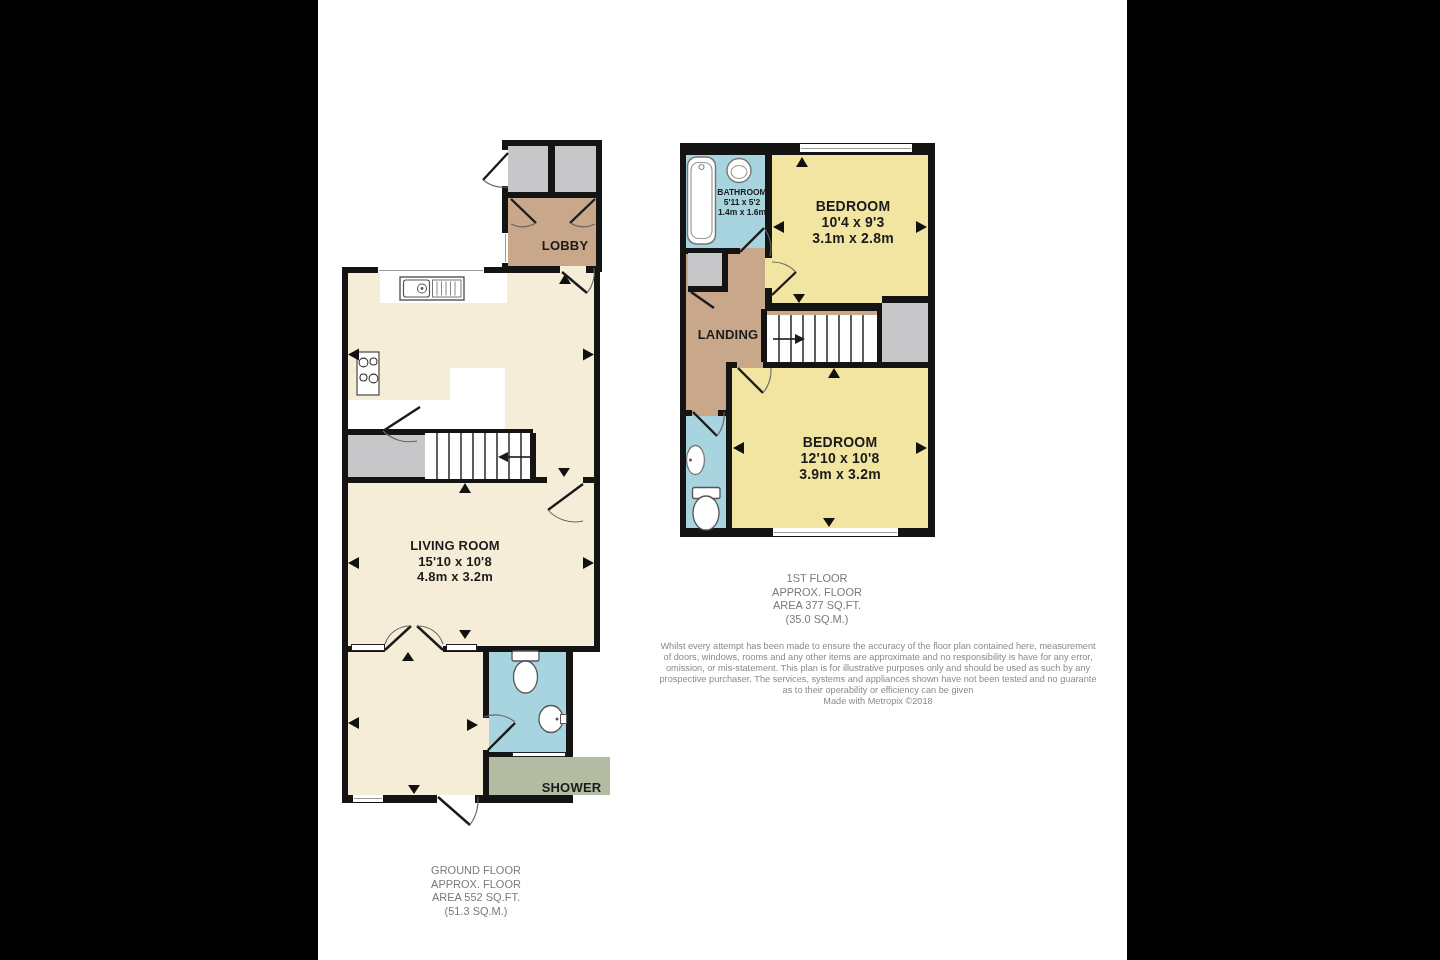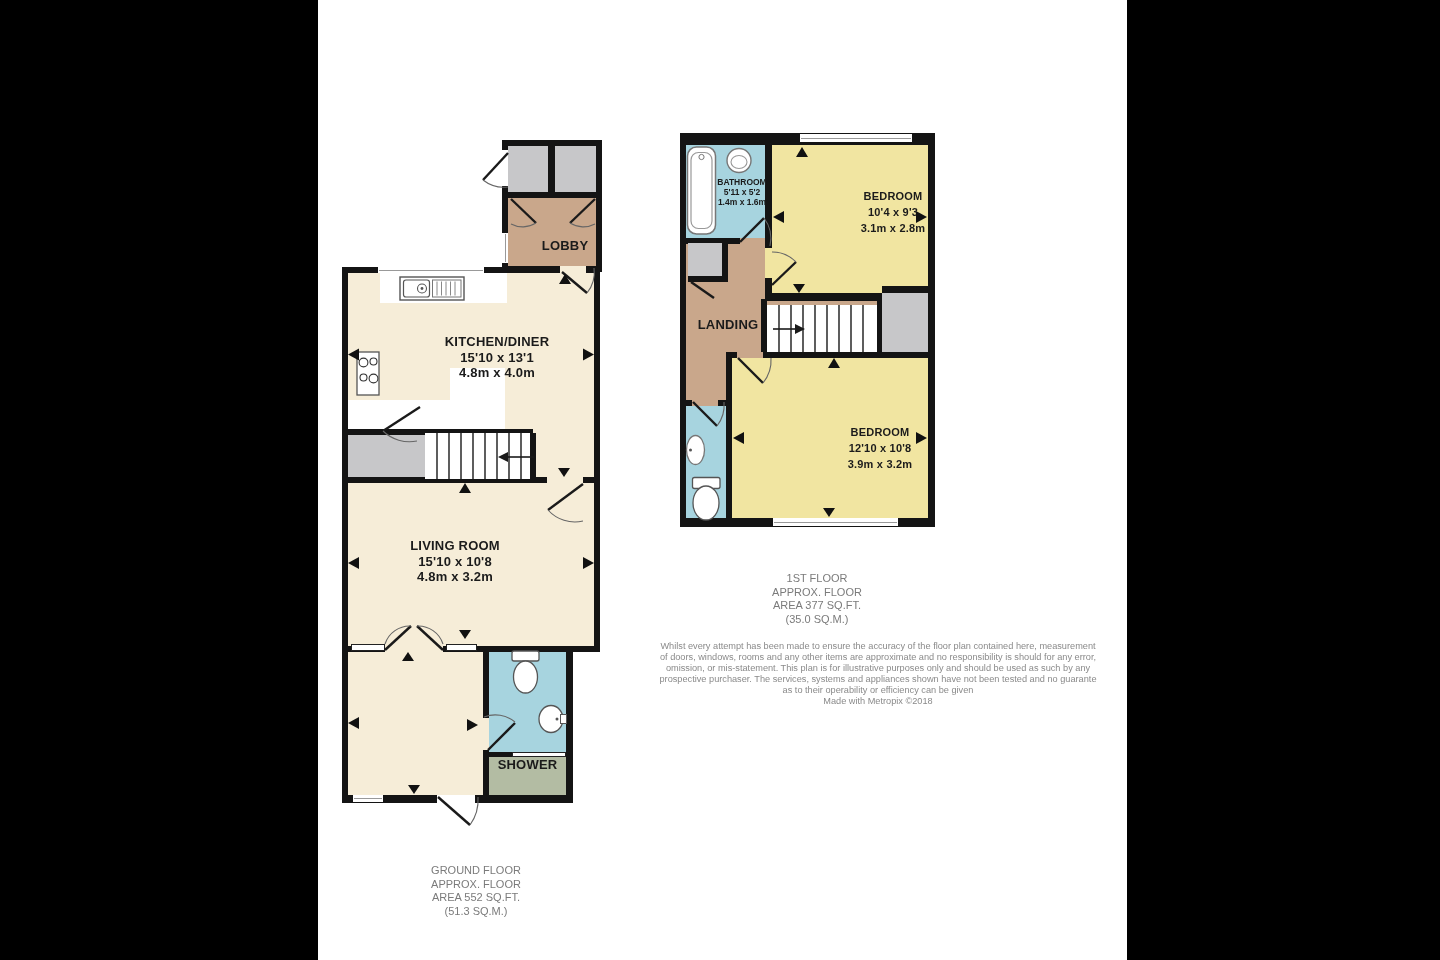--- a/index.html
+++ b/index.html
@@ -15,28 +15,28 @@
   .cream{background:var(--cream);} .yellow{background:var(--yellow);}
   .tan{background:var(--tan);} .blue{background:var(--blue);}
   .olive{background:var(--olive);} .gray{background:var(--gray);}
   .white{background:#fff;}
   .winH,.winV{background:#fff;}
   .winH::after{content:"";position:absolute;left:1px;right:1px;top:50%;margin-top:-0.5px;height:1px;background:#999;}
   .winV::after{content:"";position:absolute;top:1px;bottom:1px;left:50%;margin-left:-0.5px;width:1px;background:#999;}
   .bar{background:#fff;border:1px solid #222;box-sizing:border-box;}
   .rlabel{font-weight:700;color:#1b1b1b;text-align:center;letter-spacing:.2px;
           font-size:13px;line-height:15.5px;}
-  .rlabel.big{font-size:11px;line-height:16px;margin-left:40px;}
+  .rlabel.big{font-size:14px;line-height:16px;}
   .rlabel.small{font-size:8.5px;line-height:9.8px;letter-spacing:0;}
   .cap{color:#7b7b7b;text-align:center;font-size:11px;line-height:13.5px;}
   .cap div{white-space:nowrap;}
   .total{color:#7b7b7b;text-align:center;font-size:13px;line-height:16px;white-space:nowrap;}
   .disc{color:#8a8a8a;text-align:center;font-size:9.2px;line-height:10.9px;}
   .disc div{white-space:nowrap;}
-  .flexc{display:flex;align-items:flex-start;justify-content:center;}
+  .flexc{display:flex;align-items:flex-end;justify-content:center;padding-left:44px;}
   svg{display:block;}
 </style>
 </head>
 <body>
 
 <div id="canvas">
 
   <div class="a" style="left:0;top:0;width:809px;height:960px">
 
     <div class="a wall" style="left:184px;top:140px;width:100px;height:132px"></div>
@@ -67,25 +67,20 @@
     <div class="a cream" style="left:165px;top:718px;width:6px;height:32px"></div>
     <div class="a blue" style="left:171px;top:652px;width:77px;height:100px"></div>
     <div class="a bar" style="left:194px;top:752px;width:54px;height:5px"></div>
     <div class="a olive flexc" style="left:171px;top:757px;width:77px;height:38px">
       <span class="rlabel">SHOWER</span>
     </div>
     <div class="a winH" style="left:35px;top:795px;width:30px;height:7px"></div>
     <div class="a white" style="left:119px;top:795px;width:38px;height:8px"></div>
 
     <div class="a rlabel" style="left:203px;top:238px;width:88px">LOBBY</div>
-    <div class="a rlabel" style="left:99px;top:334px;width:160px">
-      <div>KITCHEN/DINER</div>
-      <div>15'10 x 13'1</div>
-      <div>4.8m x 4.0m</div>
-    </div>
     <div class="a rlabel" style="left:57px;top:538px;width:160px">
       <div>LIVING ROOM</div>
       <div>15'10 x 10'8</div>
       <div>4.8m x 3.2m</div>
     </div>
     <div class="a cap" style="left:58px;top:864px;width:200px">
       <div>GROUND FLOOR</div>
       <div>APPROX. FLOOR</div>
       <div>AREA 552 SQ.FT.</div>
       <div>(51.3 SQ.M.)</div>
@@ -164,21 +159,21 @@
         <polygon points="276,563 265,557 265,569"></polygon>
         <polygon points="141,630 153,630 147,639"></polygon>
         <polygon points="84,661 90,652 96,661"></polygon>
         <polygon points="30,723 41,717 41,729"></polygon>
         <polygon points="160,725 149,719 149,731"></polygon>
         <polygon points="90,785 102,785 96,794"></polygon>
       </g>
     </svg>
   </div>
 
-  <div class="a" style="left:0;top:0;width:809px;height:862px">
+  <div class="a" style="left:0;top:10px;width:809px;height:862px">
     <div class="a wall" style="left:362px;top:133px;width:255px;height:394px"></div>
     <div class="a blue" style="left:368px;top:145px;width:79px;height:93px"></div>
     <div class="a winH" style="left:482px;top:134px;width:112px;height:8px"></div>
     <div class="a yellow" style="left:454px;top:145px;width:156px;height:148px"></div>
     <div class="a tan" style="left:422px;top:238px;width:25px;height:6px"></div>
     <div class="a tan" style="left:368px;top:244px;width:79px;height:114px"></div>
     <div class="a gray" style="left:370px;top:243px;width:34px;height:33px"></div>
     <div class="a wall" style="left:404px;top:238px;width:6px;height:44px"></div>
     <div class="a wall" style="left:370px;top:276px;width:40px;height:6px"></div>
     <div class="a yellow" style="left:447px;top:248px;width:7px;height:30px"></div>
@@ -269,20 +264,20 @@
   <div class="a cap" style="left:399px;top:572px;width:200px">
     <div>1ST FLOOR</div>
     <div>APPROX. FLOOR</div>
     <div>AREA 377 SQ.FT.</div>
     <div>(35.0 SQ.M.)</div>
   </div>
 
 
   <div class="a disc" style="left:325px;top:641px;width:470px">
     <div>Whilst every attempt has been made to ensure the accuracy of the floor plan contained here, measurement</div>
-    <div>of doors, windows, rooms and any other items are approximate and no responsibility is should for any error,</div>
+    <div>of doors, windows, rooms and any other items are approximate and no responsibility is have for any error,</div>
     <div>omission, or mis-statement. This plan is for illustrative purposes only and should be used as such by any</div>
     <div>prospective purchaser. The services, systems and appliances shown have not been tested and no guarante</div>
     <div>as to their operability or efficiency can be given</div>
     <div>Made with Metropix ©2018</div>
   </div>
 
 </div>
 
 </body></html>

